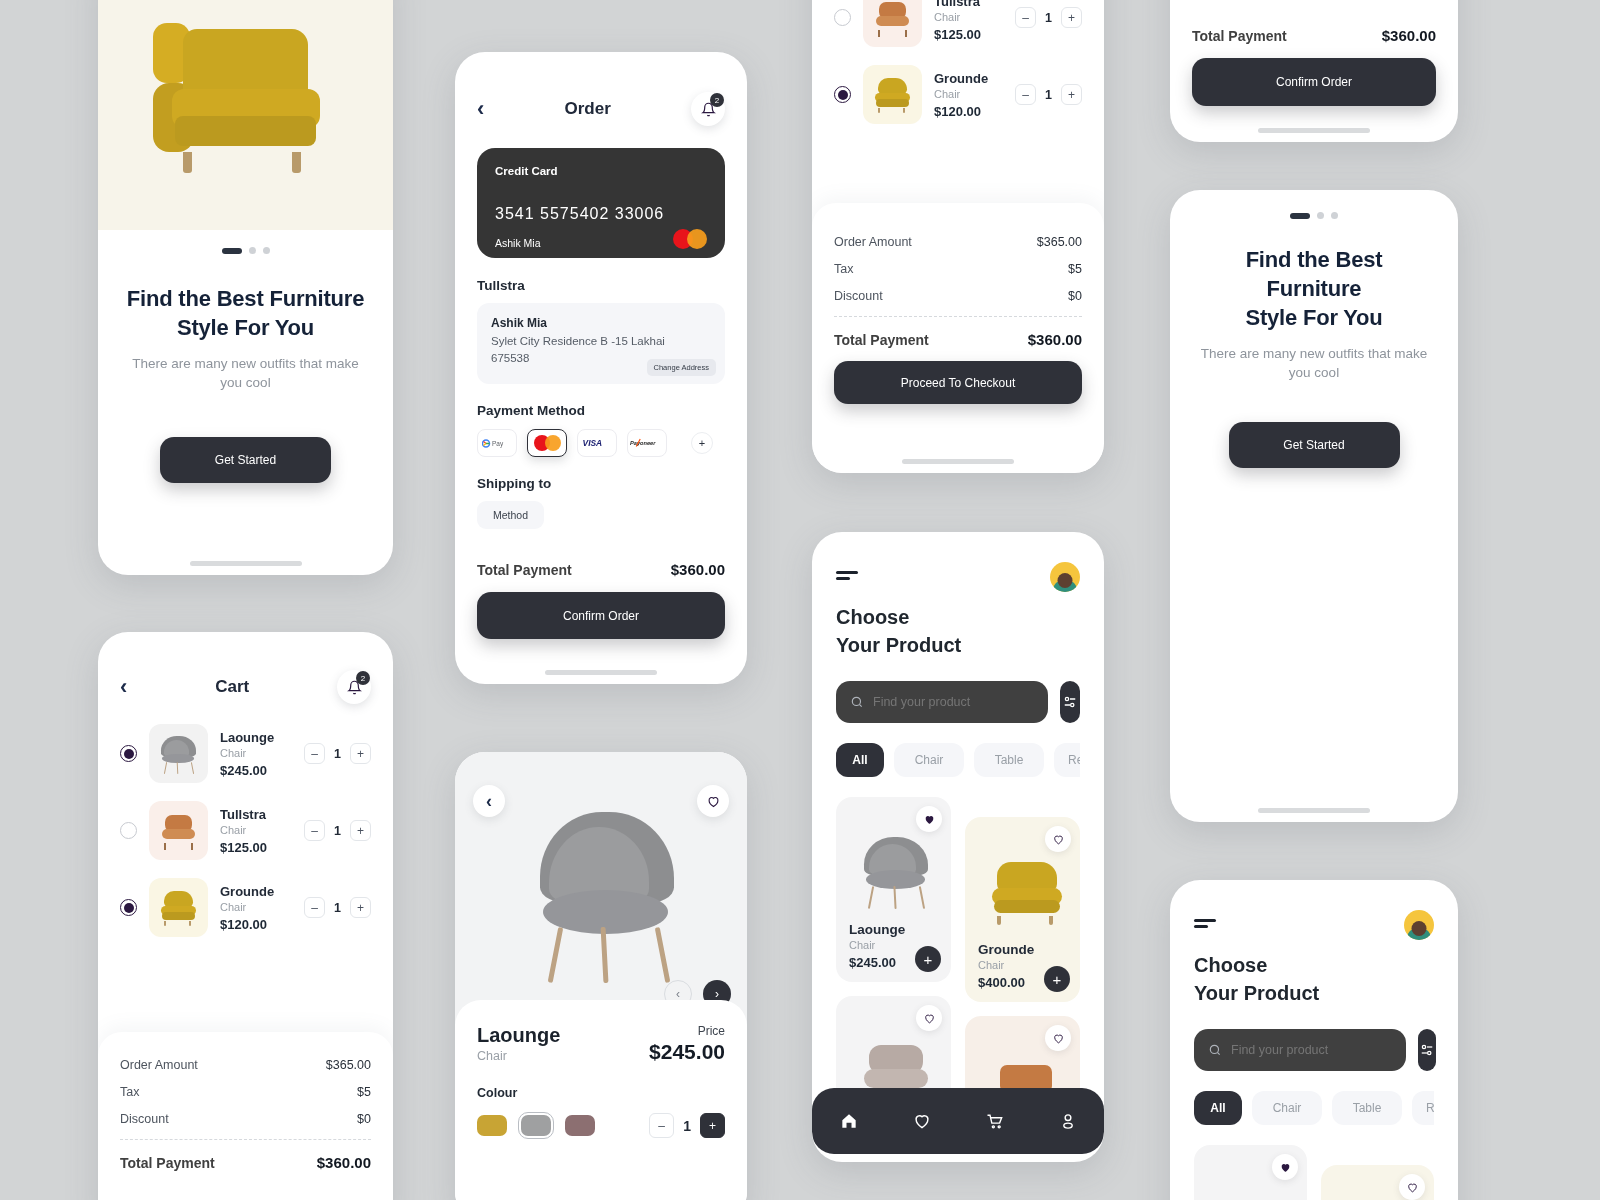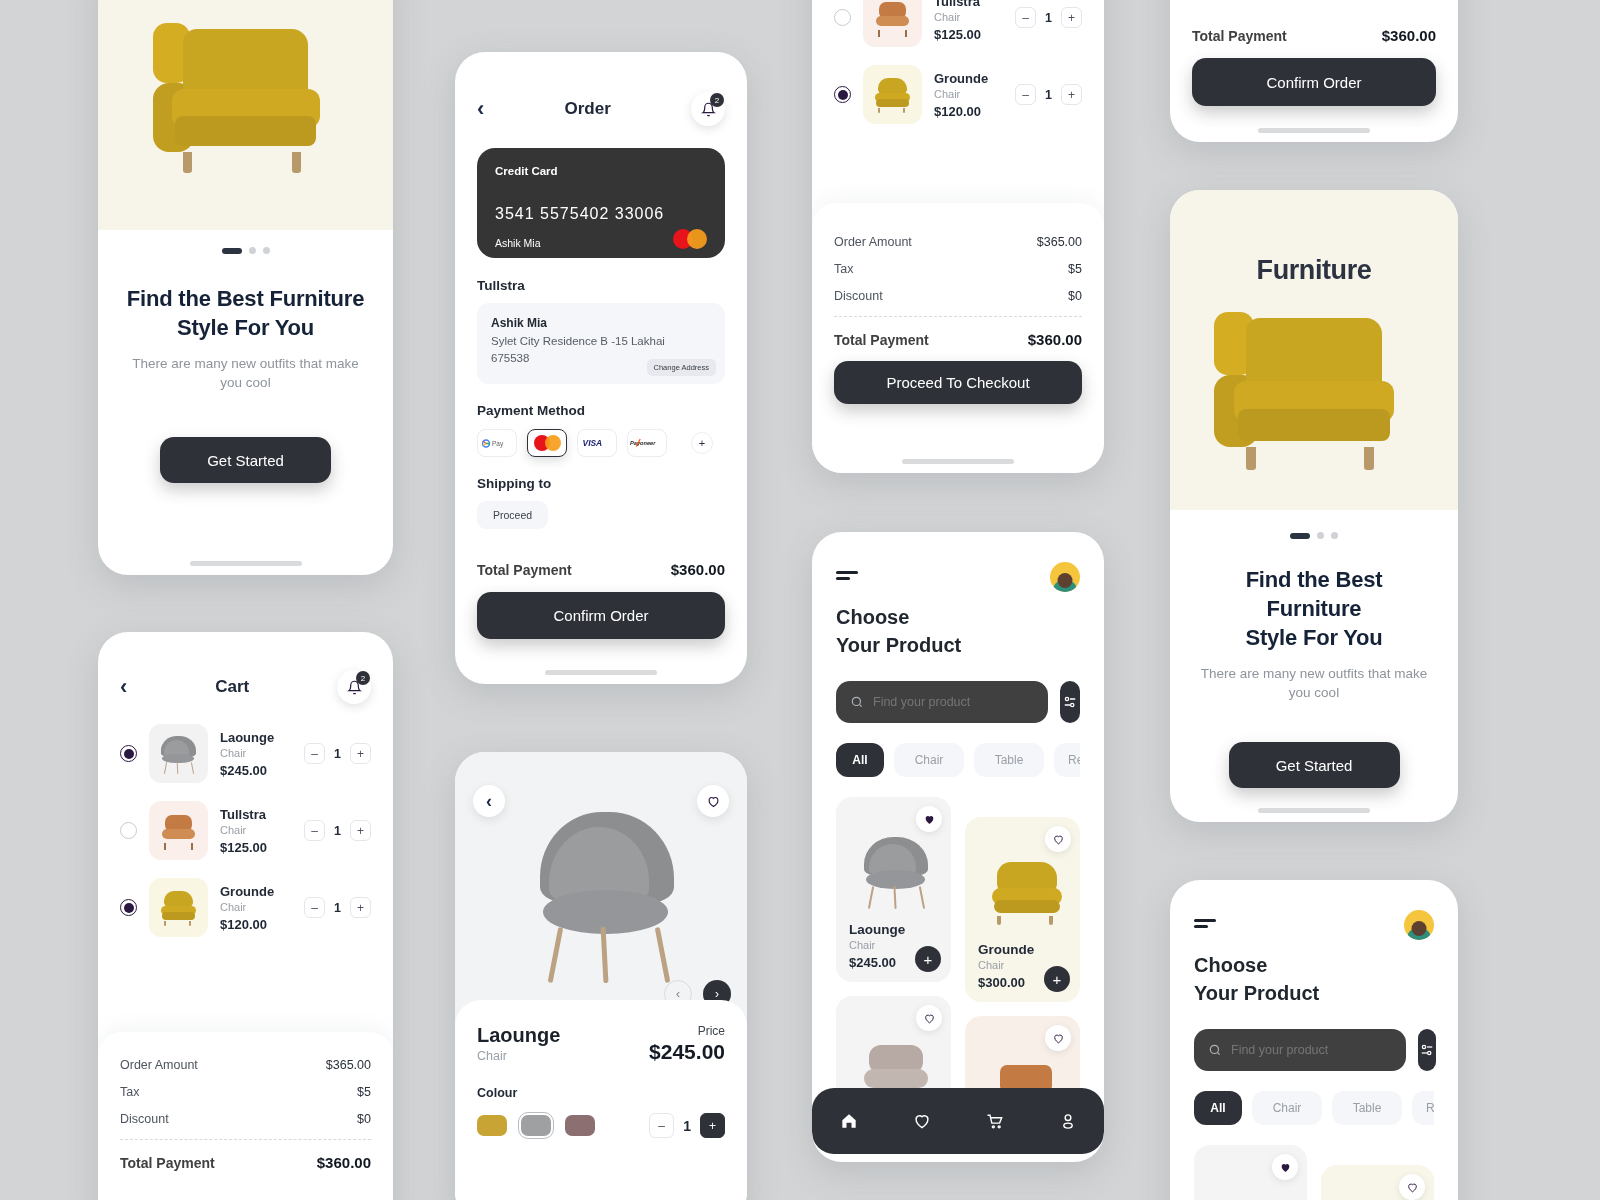--- a/index.html
+++ b/index.html
@@ -31,21 +31,21 @@
   .dot.active { width:20px; height:6px; border-radius:3px; background:#2b3340; }
   .ob-head {
     font-size: 22px; font-weight: bold; color:#152238; text-align:center;
     line-height: 1.32; letter-spacing:-0.2px;
   }
   .ob-sub {
     font-size: 13.5px; color:#8e949c; text-align:center; line-height:1.42; margin-top:12px;
   }
   .btn-dark {
     background:#2f3139; color:#fff; border:none; border-radius:14px;
-    font-size:15px; font-family:"Liberation Sans", sans-serif;
+    font-size:12px; font-family:"Liberation Sans", sans-serif;
     display:flex; align-items:center; justify-content:center; cursor:pointer;
     box-shadow: 0 7px 16px rgba(47,49,57,.25);
   }
 
   
   .chair { position: relative; }
   .chair .seat, .chair .back, .chair .arm, .chair .leg { position:absolute; }
 
   
   .chair-yellow .back   { left:16%; top:4%;  width:68%; height:46%; background:#c9a621; border-radius:14px 16px 8px 8px; }
@@ -369,21 +369,21 @@
           <svg width="34" height="12" viewBox="0 0 60 16">
             <text x="0" y="12" font-family="Liberation Sans" font-size="10" font-weight="bold" font-style="italic" fill="#1f1f1f">Payoneer</text>
             <path d="M11 14 L18 1" stroke="#ff4b00" stroke-width="2"></path>
           </svg>
         </span>
         <span class="plus-circle" style="margin-left:14px;">+</span>
       </div>
 
       <div class="sect-h" style="margin-top:19px;">Shipping to</div>
       <div style="margin-top:10px;">
-        <span class="ship-chip">Proceed</span>
+        <span class="ship-chip">Method</span>
       </div>
 
       <div style="display:flex;justify-content:space-between;align-items:center;margin-top:32px;">
         <span class="tot-lbl">Total Payment</span>
         <span class="tot-val">$360.00</span>
       </div>
       <button class="btn-dark" style="width:100%;height:47px;margin-top:14px;">Confirm Order</button>
     </div>
     <div class="home-indicator"></div>
   </div>
@@ -591,21 +591,21 @@
               </svg>
             </span>
             <span class="chair chair-yellow" style="position:absolute;left:18px;top:42px;width:88px;height:66px;">
               <span class="back"></span><span class="arm-l"></span><span class="arm-r"></span>
               <span class="cushion"></span><span class="base"></span>
               <span class="leg l1"></span><span class="leg l2"></span>
             </span>
             <span style="position:absolute;left:13px;bottom:12px;">
               <span class="it-name" style="display:block;font-size:13.5px;">Grounde</span>
               <span class="it-cat" style="display:block;">Chair</span>
-              <span class="it-price" style="display:block;">$300.00</span>
+              <span class="it-price" style="display:block;">$400.00</span>
             </span>
             <span class="add-btn">+</span>
           </div>
           <div class="pcard" style="background:#f7efe8;height:120px;margin-top:14px;">
             <span class="heart-btn">
               <svg width="13" height="13" viewBox="0 0 24 24" fill="none" stroke="#2b1840" stroke-width="1.8">
                 <path d="M12 20s-7-4.6-7-9.4A4.1 4.1 0 0 1 12 7a4.1 4.1 0 0 1 7 3.6C19 15.4 12 20 12 20z"></path>
               </svg>
             </span>
             <span class="chair chair-tan" style="position:absolute;left:20px;top:44px;width:82px;height:64px;">
@@ -649,32 +649,20 @@
       <div style="display:flex;justify-content:space-between;align-items:center;">
         <span class="tot-lbl">Total Payment</span>
         <span class="tot-val">$360.00</span>
       </div>
       <button class="btn-dark" style="width:100%;height:48px;margin-top:14px;">Confirm Order</button>
     </div>
     <div class="home-indicator"></div>
   </div>
 
   <div class="phone" style="left:1170px; top:190px; width:288px; height:632px;">
-    <div class="hero" style="height:320px;flex-direction:column;">
-      <div style="font-size:27px;font-weight:bold;color:#2b3340;letter-spacing:-0.4px;margin-top:24px;">Furniture</div>
-      <div class="chair chair-yellow" style="width:200px;height:158px;margin-top:26px;">
-        <div class="back"></div>
-          <div class="arm-l"></div>
-          <div class="arm-r"></div>
-        <div class="cushion"></div>
-          <div class="base"></div>
-        <div class="leg l1"></div>
-          <div class="leg l2"></div>
-      </div>
-    </div>
     <div class="dots" style="margin-top:22px;">
       <span class="dot active"></span>
       <span class="dot"></span>
       <span class="dot"></span>
     </div>
     <div style="padding:0 26px;margin-top:26px;">
       <div class="ob-head">
         <span>Find the Best Furniture</span><br>
         <span>Style For You</span>
       </div>

